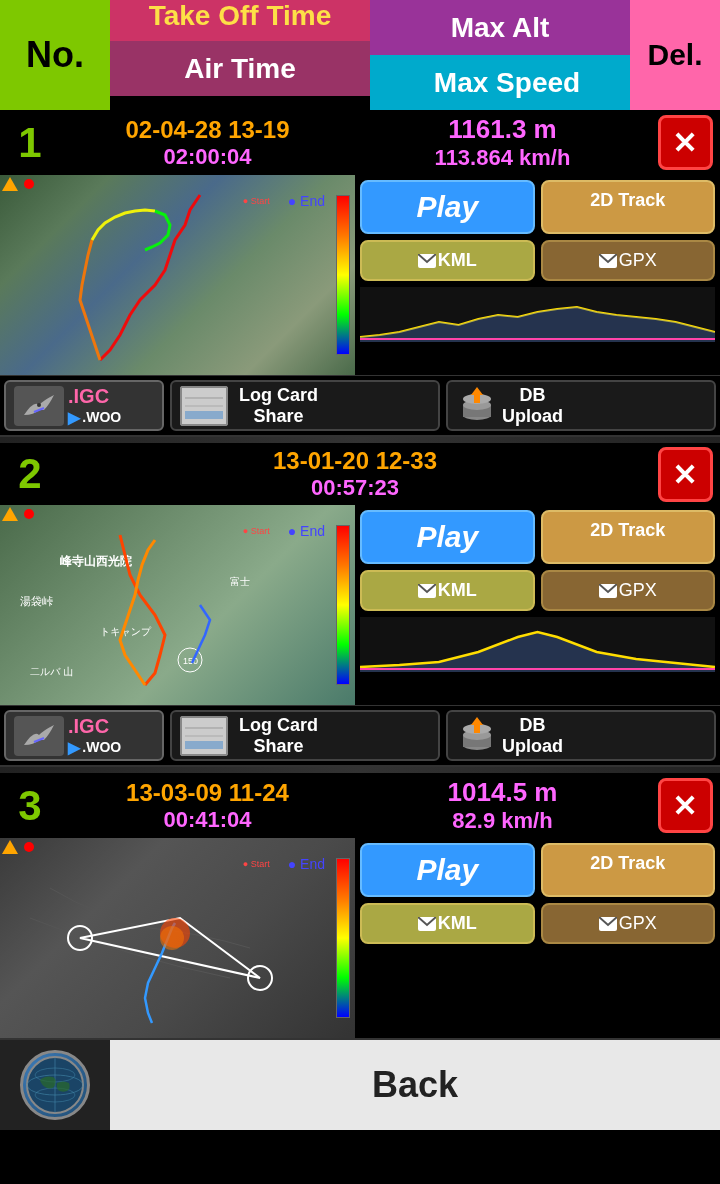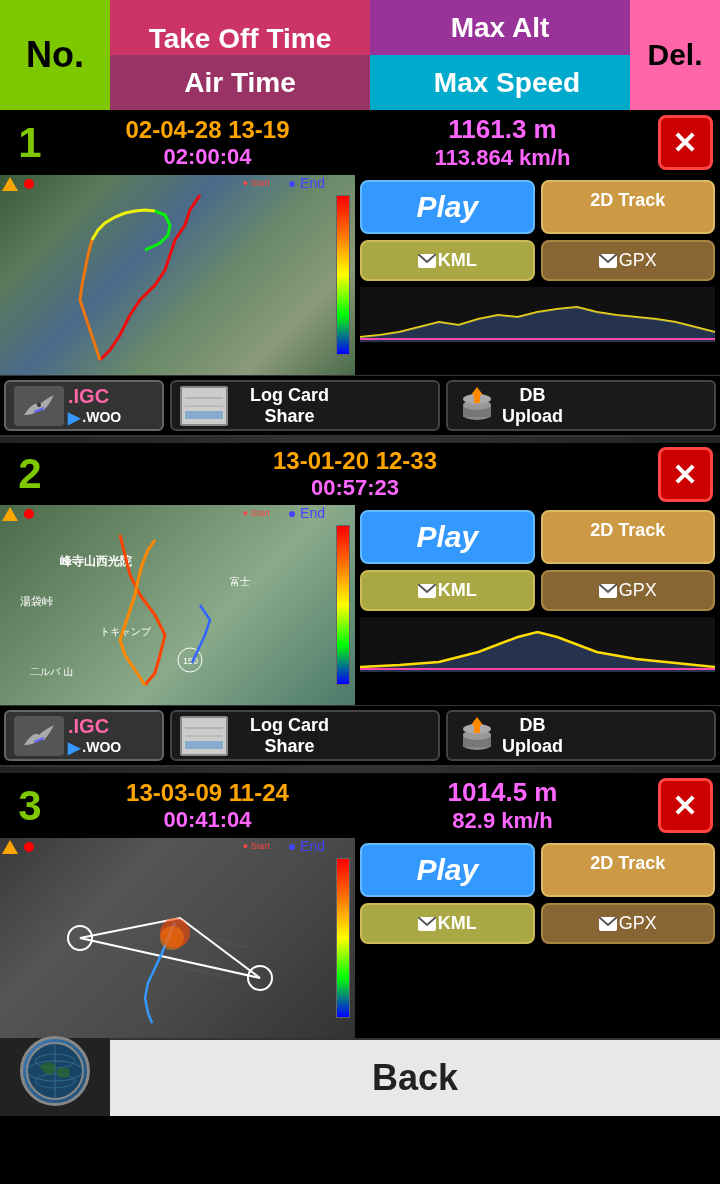--- a/index.html
+++ b/index.html
@@ -30,26 +30,26 @@
       flex-shrink: 0;
     }
     .header-middle {
       flex: 1;
       display: flex;
       flex-direction: column;
     }
     .header-takeoff {
       background: #cc3366;
       display: flex;
-      align-items: flex-end;
-      justify-content: center;
-      height: 55px;
+      align-items: flex-start;
+      justify-content: center;
+      height: 41px;
       font-size: 28px;
       font-weight: bold;
-      color: #ffffff;
+      color: #fde047;
     }
     .header-airtime {
       background: #993366;
       display: flex;
       align-items: center;
       justify-content: center;
       height: 55px;
       font-size: 28px;
       font-weight: bold;
       color: #fff;
@@ -408,21 +408,21 @@
       color: #3399ff;
       font-size: 16px;
     }
 
     .btn-logcard {
       background: #1a1a1a;
       border: 2px solid #444;
       border-radius: 6px;
       display: flex;
       align-items: center;
-      gap: 22px;
+      gap: 11px;
       padding: 11px 8px;
       cursor: pointer;
       flex: 1;
     }
 
     .logcard-thumb {
       width: 48px;
       height: 40px;
       background: #aaa;
       border-radius: 3px;
@@ -463,21 +463,21 @@
     .db-upload-text {
       color: #fff;
       font-size: 18px;
       font-weight: bold;
       text-align: center;
     }
 
     
     .footer {
       display: flex;
-      height: 76px;
+      height: 90px;
       background: #3b82f6;
       align-items: flex-end;
     }
 
     .globe-btn {
       width: 110px;
       height: 90px;
       background: #222;
       display: flex;
       align-items: center;
@@ -514,21 +514,21 @@
 
     
     .section-divider {
       height: 6px;
       background: linear-gradient(to right, #222, #333, #222);
     }
 
     
     .start-end-row {
       position: absolute;
-      top: 0;
+      top: 18px;
       right: 30px;
       display: flex;
       gap: 6px;
       align-items: center;
     }
 
     .start-dot { color: #ff4444; font-size: 9px; }
     .end-dot { color: #4444ff; font-size: 14px; margin-left: 12px; }
 
   </style>

